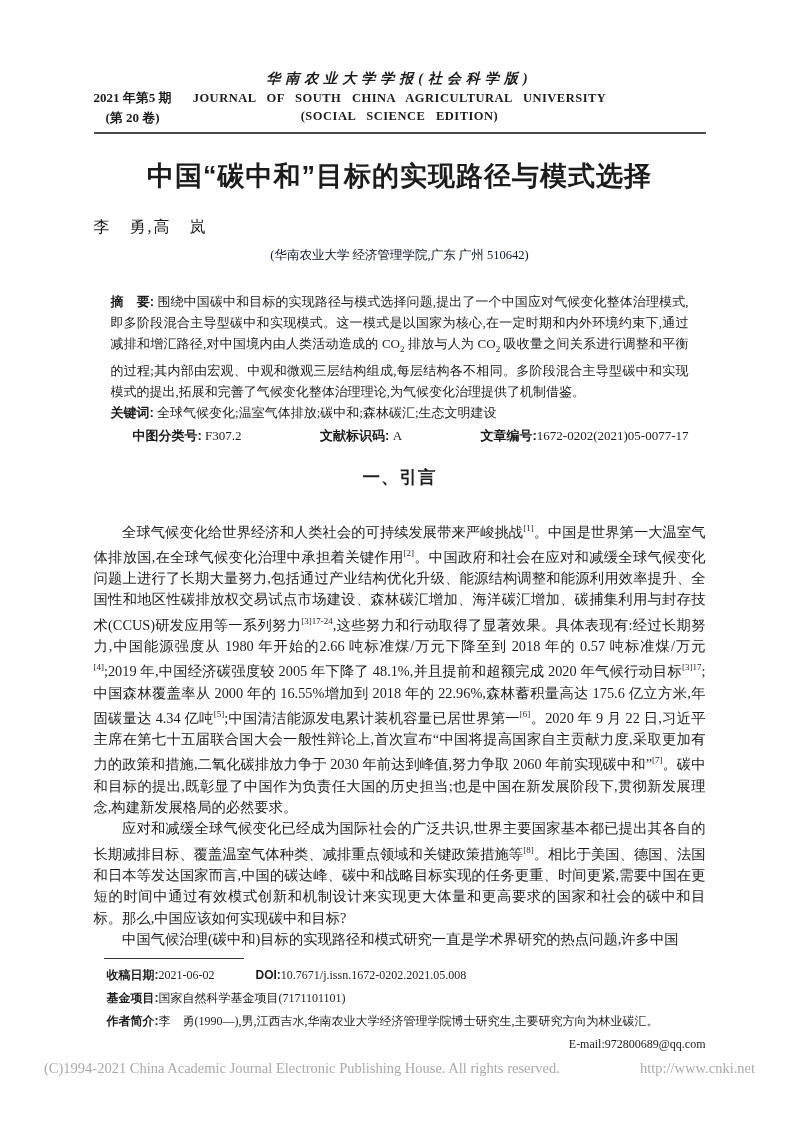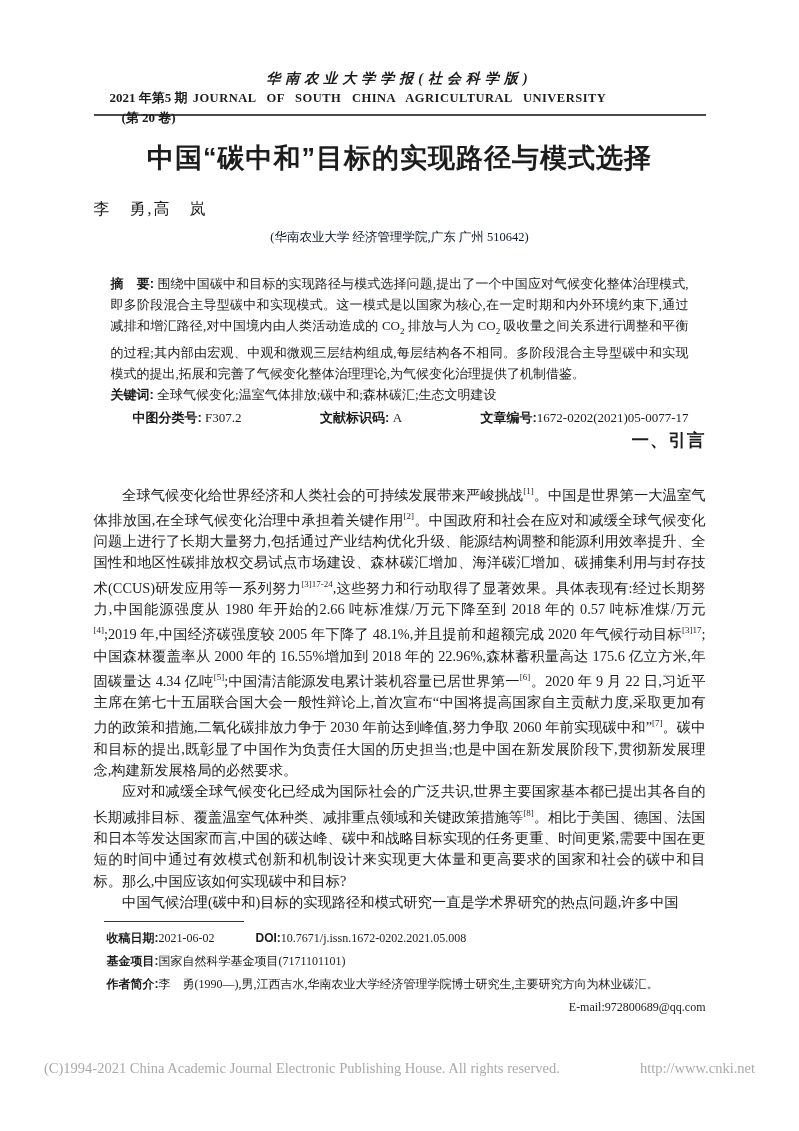--- a/index.html
+++ b/index.html
@@ -6,37 +6,37 @@
   body { background:#e8e8e8; }
   .page {
     width:799px; height:1131px; margin:0 auto; position:relative;
     background:#ffffff; color:#1c1c1c; overflow:hidden;
     font-family:"Liberation Serif", serif;
   }
   .content { width:612px; margin:0 auto; }
 
   
   .mast { position:relative; padding-top:70px; border-bottom:2px solid #4a4a4a; padding-bottom:8px; }
-  .issue { position:absolute; left:16px; top:88px; text-align:center; font-size:13px; line-height:20px; font-weight:bold; }
+  .issue { position:absolute; left:0; top:88px; text-align:center; font-size:13px; line-height:20px; font-weight:bold; }
   .jname-cn { text-align:center; font-size:14px; letter-spacing:5px; font-weight:bold;font-style:italic; }
   .jname-en { text-align:center; font-size:12.5px; font-weight:bold; word-spacing:7px; margin-top:3px; letter-spacing:0.5px; }
 
   
   .title { margin-top:24px; text-align:center; font-size:27px; font-weight:bold; letter-spacing:1px; font-family:"Liberation Sans", sans-serif; }
   .authors { margin-top:23px; text-align:left; font-size:16px; letter-spacing:2px; }
   .affiliation { margin-top:9px; text-align:center; font-size:12.5px; color:#0f172a; }
 
   
   .abstract-block { margin:27px 17px 0 17px; font-size:13px; line-height:21px; text-align:justify; }
   .abstract-block p { margin:0; }
   .lbl { font-weight:bold; font-family:"Liberation Sans", sans-serif; }
   .meta-row { display:flex; justify-content:space-between; margin-top:2px;margin-left:22px; }
 
   
-  .sec-heading { text-align:right; font-size:17.5px; font-weight:bold; font-family:"Liberation Sans", sans-serif; letter-spacing:1px; }
+  .sec-heading { margin-top:19px; text-align:center; font-size:17.5px; font-weight:bold; font-family:"Liberation Sans", sans-serif; letter-spacing:1px; }
   .body-text { margin-top:29px; font-size:14.3px; line-height:21.4px; text-align:justify; }
   .body-text p { text-indent:2em; margin:0; }
   sup { font-size:9px; }
   sub { font-size:9px; }
 
   
   .footnote { margin-top:7px; font-size:12px; line-height:23px; }
   .fn-rule { width:140px; border-top:1.5px solid #333; margin-left:10px; margin-bottom:5px; }
   .fn-line { padding-left:13px; }
   .fn-line.noindent { padding-left:0;text-align:right; }
@@ -51,20 +51,21 @@
 <div class="page">
   <div class="content">
 
     <div class="mast">
       <div class="issue">
         <div>2021 年第5 期</div>
         <div>(第 20 卷)</div>
       </div>
       <div class="jname-cn">华南农业大学学报(社会科学版)</div>
       <div class="jname-en">JOURNAL OF SOUTH CHINA AGRICULTURAL UNIVERSITY</div>
+      <div class="jname-en">(SOCIAL SCIENCE EDITION)</div>
     </div>
 
     <h1 class="title">中国“碳中和”目标的实现路径与模式选择</h1>
     <div class="authors">李　勇,高　岚</div>
     <div class="affiliation">(华南农业大学 经济管理学院,广东 广州 510642)</div>
 
     <div class="abstract-block">
       <p><span class="lbl">摘　要:</span> <span>围绕中国碳中和目标的实现路径与模式选择问题,提出了一个中国应对气候变化整体治理模式,即多阶段混合主导型碳中和实现模式。这一模式是以国家为核心,在一定时期和内外环境约束下,通过减排和增汇路径,对中国境内由人类活动造成的 CO<sub>2</sub> 排放与人为 CO<sub>2</sub> 吸收量之间关系进行调整和平衡的过程;其内部由宏观、中观和微观三层结构组成,每层结构各不相同。多阶段混合主导型碳中和实现模式的提出,拓展和完善了气候变化整体治理理论,为气候变化治理提供了机制借鉴。</span></p>
       <p><span class="lbl">关键词:</span> <span>全球气候变化;温室气体排放;碳中和;森林碳汇;生态文明建设</span></p>
       <div class="meta-row">

